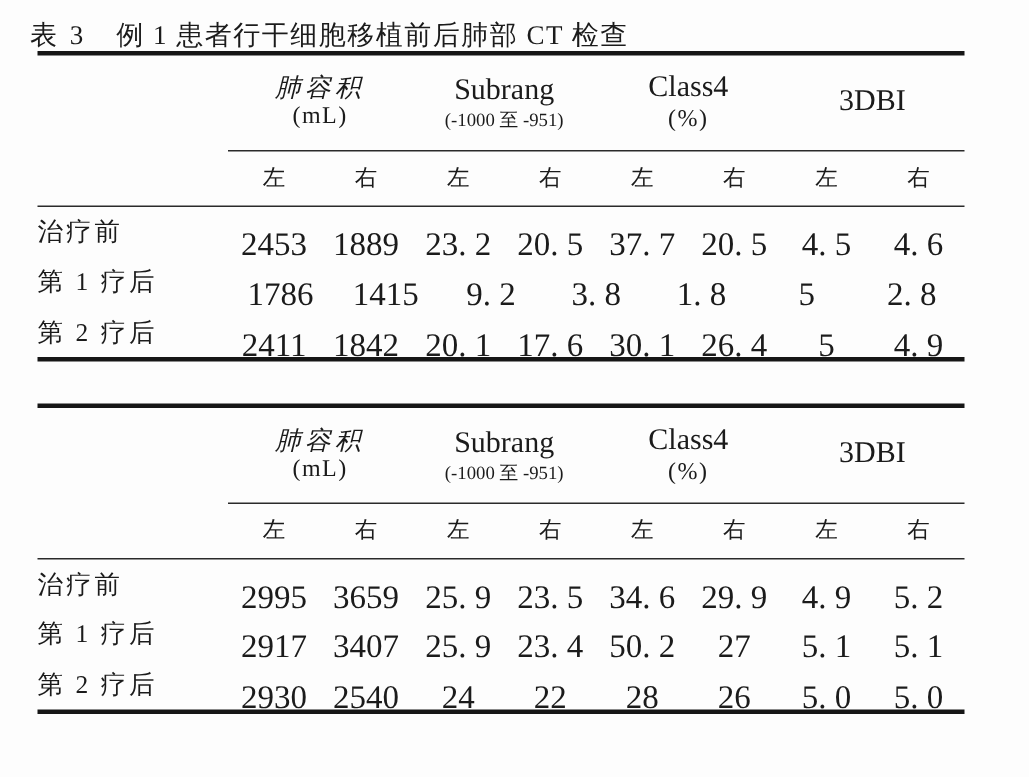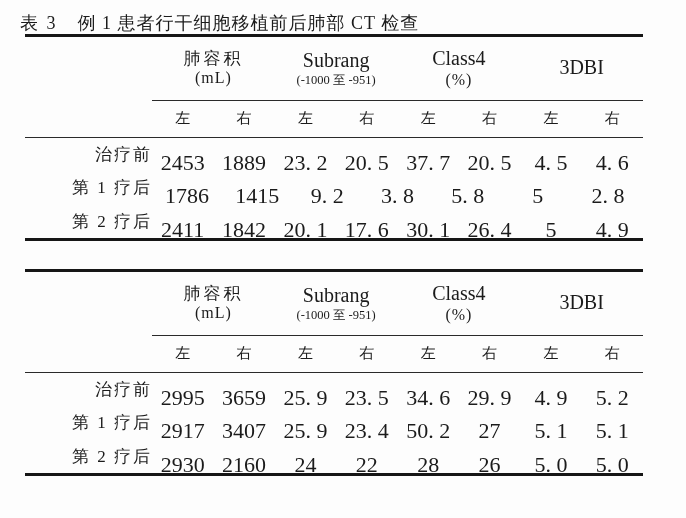--- a/index.html
+++ b/index.html
@@ -28,32 +28,32 @@
 
   .ghead { display:flex; height:64px; }
   .gspacer { width:127px; flex:0 0 127px; }
   .groups { flex:1; display:flex; border-bottom:1.6px solid #2a2a2a; }
   .group {
     flex:1; display:flex; flex-direction:column;
     align-items:center; justify-content:center; gap:1px;
     line-height:1.15; text-align:center;
   }
   .g-l1 { font-size:20px; }
-  .group.gcjk .g-l1 { font-size:17px; letter-spacing:3px; }
+  .group.gcjk .g-l1 { font-size:17px; letter-spacing:3px;font-style:italic; }
   .g-l2 { font-size:16px; letter-spacing:1px; }
   .g-l2.cond { font-size:12.5px; letter-spacing:0; }
 
   .subhead {
     display:flex; height:36px; align-items:center;
     border-bottom:1.6px solid #2a2a2a; font-size:15px;
   }
   .sh { flex:1; text-align:center; }
 
   .row { display:flex; height:33.5px; align-items:center; }
-  .rlabel { width:127px; flex:0 0 127px; text-align:right; font-size:17px; letter-spacing:2px; }
+  .rlabel { width:127px; flex:0 0 127px; text-align:left; font-size:17px; letter-spacing:2px; }
   .cell { flex:1; text-align:center; font-size:22px; white-space:nowrap;margin-top:17px; }
 </style>
 </head>
 <body>
 
 <div class="page">
 
   <section class="tbl t3">
     <div class="title">
       <span class="tno">表 3</span>
@@ -106,21 +106,21 @@
         <span class="cell">20. 5</span>
         <span class="cell">4. 5</span>
         <span class="cell">4. 6</span>
       </div>
       <div class="row">
         <span class="rlabel">第 1 疗后</span>
         <span class="cell">1786</span>
         <span class="cell">1415</span>
         <span class="cell">9. 2</span>
         <span class="cell">3. 8</span>
-        <span class="cell">5. 8</span>
+        <span class="cell">1. 8</span>
         <span class="cell">5</span>
         <span class="cell">2. 8</span>
       </div>
       <div class="row">
         <span class="rlabel">第 2 疗后</span>
         <span class="cell">2411</span>
         <span class="cell">1842</span>
         <span class="cell">20. 1</span>
         <span class="cell">17. 6</span>
         <span class="cell">30. 1</span>
@@ -188,21 +188,21 @@
         <span class="cell">25. 9</span>
         <span class="cell">23. 4</span>
         <span class="cell">50. 2</span>
         <span class="cell">27</span>
         <span class="cell">5. 1</span>
         <span class="cell">5. 1</span>
       </div>
       <div class="row">
         <span class="rlabel">第 2 疗后</span>
         <span class="cell">2930</span>
-        <span class="cell">2160</span>
+        <span class="cell">2540</span>
         <span class="cell">24</span>
         <span class="cell">22</span>
         <span class="cell">28</span>
         <span class="cell">26</span>
         <span class="cell">5. 0</span>
         <span class="cell">5. 0</span>
       </div>
     </div>
     <div class="hrule thick"></div>
   </section>

